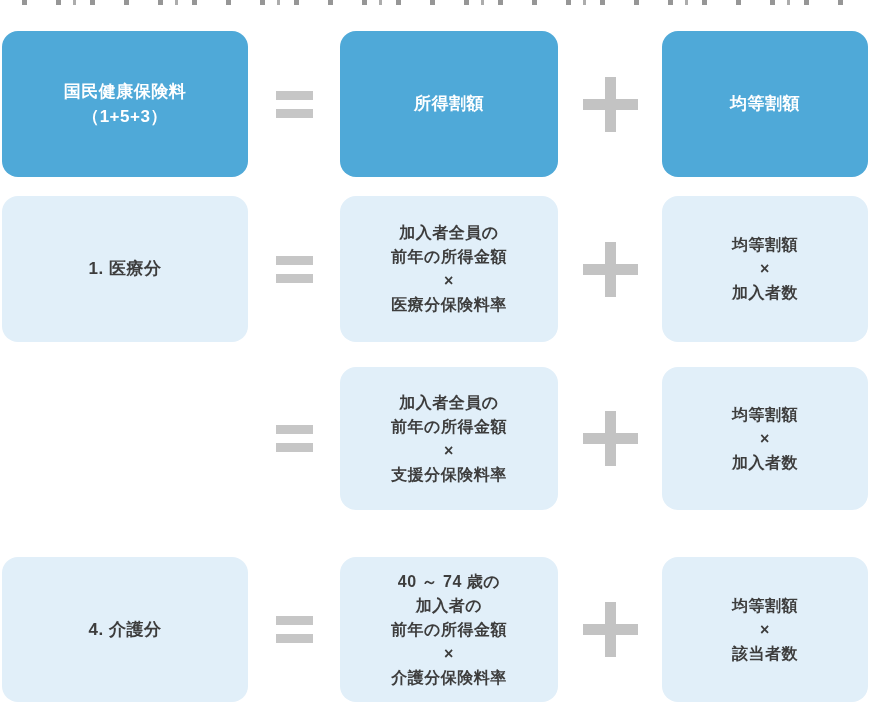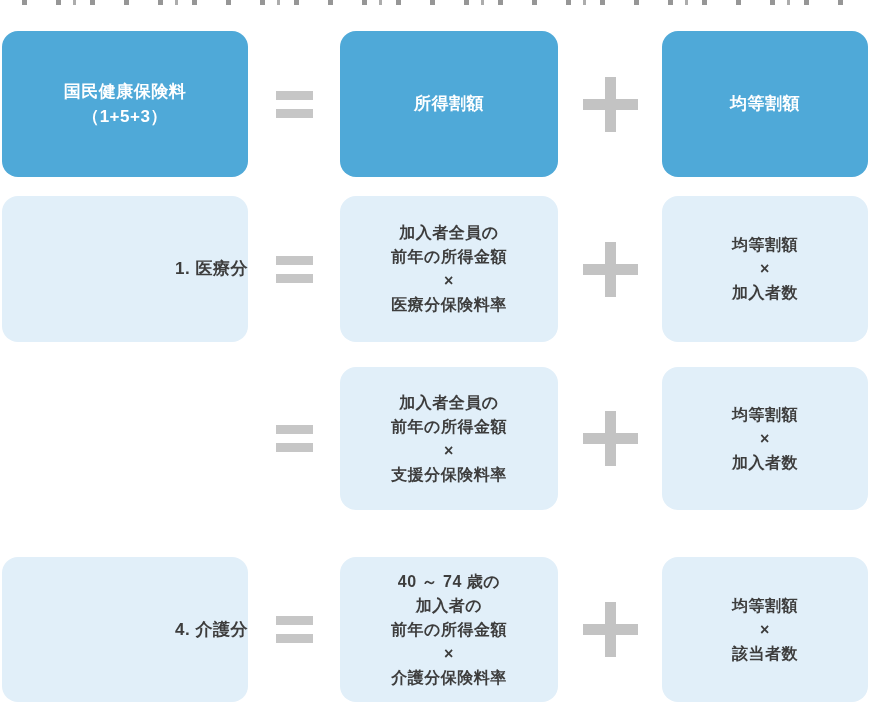--- a/index.html
+++ b/index.html
@@ -29,21 +29,21 @@
     display:flex;align-items:center;justify-content:center;
     text-align:center;
   }
   .box-text{
     white-space:pre-line;
     line-height:1.5;
     letter-spacing:.5px;
   }
   .primary{background:#4fa9d8;color:#ffffff;font-size:17px;font-weight:700;}
   .light{background:#e1eff9;color:#3d3d3d;font-size:16px;font-weight:700;}
-  .label-box{font-size:17px;justify-content:flex-end;}
+  .label-box{font-size:17px;}
   .opcell{display:flex;align-items:center;justify-content:center;}
   .eq{
     width:37px;height:27px;box-sizing:border-box;
     border-top:9px solid #c6c6c6;border-bottom:9px solid #c6c6c6;
   }
   .plus{width:55px;height:55px;position:relative;}
   .plus::before{content:"";position:absolute;left:0;top:22px;width:55px;height:11px;background:#c3c3c3;}
   .plus::after{content:"";position:absolute;left:22px;top:0;width:11px;height:55px;background:#c3c3c3;}
 </style>
 </head>

